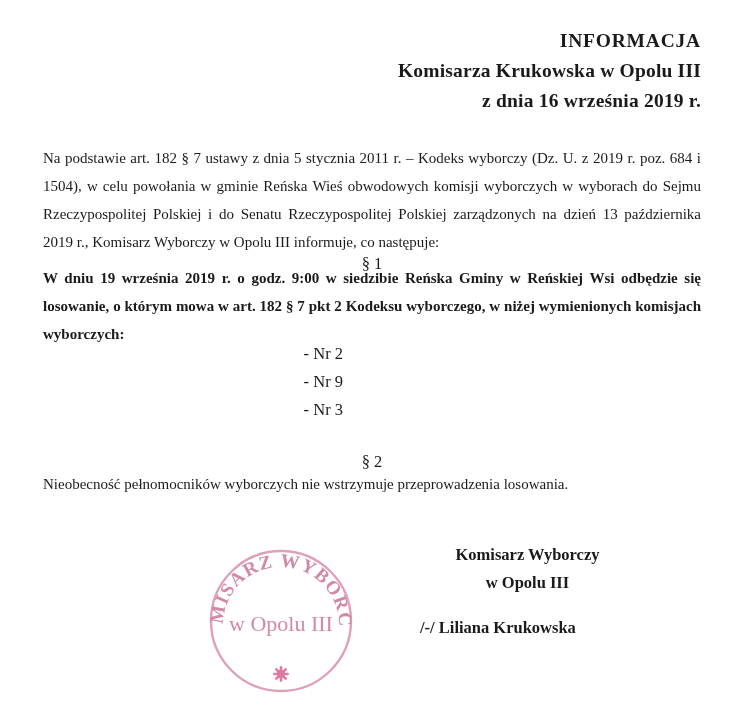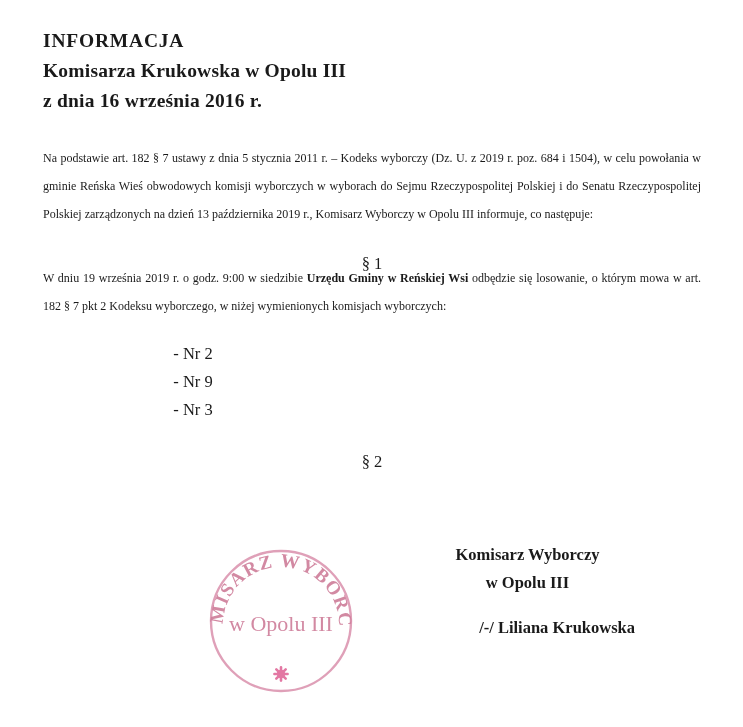--- a/index.html
+++ b/index.html
@@ -21,90 +21,90 @@
     width: 743px;
     height: 727px;
   }
 
   
   .title-block {
     position: absolute;
     left: 43px;
     top: 26px;
     width: 658px;
-    text-align: left;
+    text-align: right;
   }
   .title-line {
     font-weight: bold;
     font-size: 19.5px;
     line-height: 30px;
     letter-spacing: 0.2px;
     white-space: nowrap;
   }
   .title-line.t1 { letter-spacing: 0.8px; }
 
   
   .body-block {
     position: absolute;
     left: 43px;
     width: 658px;
-    font-size: 12px;
+    font-size: 15px;
     line-height: 28px;
     text-align: justify;
     text-justify: inter-word;
   }
   .body-block.p-intro { top: 144px; }
   .body-block.p-one   { top: 264px; }
   .body-block.p-two   { top: 470px; }
 
   .body-block b { font-weight: bold; }
 
   
-  .body-block > span { display: inline; }
+  .body-block > span { display: inline; font-weight: bold; }
 
   .section-mark {
     position: absolute;
     left: 43px;
     width: 658px;
     text-align: center;
     font-size: 16.5px;
     line-height: 28px;
   }
   .section-mark.s1 { top: 250px; }
   .section-mark.s2 { top: 448px; }
 
   
   .list-block {
     position: absolute;
     left: 43px;
     top: 340px;
     width: 300px;
     font-size: 16.5px;
     line-height: 28px;
-    text-align: center;
+    text-align: right;
   }
   .list-item { white-space: nowrap; }
 
   
   .signature-block {
     position: absolute;
     left: 420px;
     top: 541px;
     width: 215px;
     text-align: center;
     font-weight: bold;
     font-size: 16.5px;
     line-height: 28px;
   }
   .sig-name {
     position: absolute;
     left: 420px;
     top: 614px;
     width: 215px;
-    text-align: right;
+    text-align: left;
     font-weight: bold;
     font-size: 16.5px;
     line-height: 28px;
   }
 
   
   .stamp {
     position: absolute;
     left: 203px;
     top: 543px;
@@ -114,37 +114,38 @@
   .stamp svg { display: block; width: 156px; height: 156px; }
 </style>
 </head>
 <body>
 
 <div class="page">
 
   <div class="title-block">
     <div class="title-line t1">INFORMACJA</div>
     <div class="title-line">Komisarza Krukowska w Opolu III</div>
-    <div class="title-line">z dnia 16 września 2016 r.</div>
+    <div class="title-line">z dnia 16 września 2019 r.</div>
   </div>
 
   <div class="body-block p-intro">Na podstawie art. 182 § 7 ustawy z dnia 5 stycznia 2011 r. – Kodeks wyborczy (Dz. U. z 2019 r. poz. 684 i 1504), w celu powołania w gminie Reńska Wieś obwodowych komisji wyborczych w wyborach do Sejmu Rzeczypospolitej Polskiej i do Senatu Rzeczypospolitej Polskiej zarządzonych na dzień 13 października 2019 r., Komisarz Wyborczy w Opolu III informuje, co następuje:</div>
 
   <div class="section-mark s1">§ 1</div>
 
-  <div class="body-block p-one"><span>W dniu 19 września 2019 r. o godz. 9:00 w siedzibie </span><b>Urzędu Gminy w Reńskiej Wsi</b><span> odbędzie się losowanie, o którym mowa w art. 182 § 7 pkt 2 Kodeksu wyborczego, w niżej wymienionych komisjach wyborczych:</span></div>
+  <div class="body-block p-one"><span>W dniu 19 września 2019 r. o godz. 9:00 w siedzibie </span><b>Reńska Gminy w Reńskiej Wsi</b><span> odbędzie się losowanie, o którym mowa w art. 182 § 7 pkt 2 Kodeksu wyborczego, w niżej wymienionych komisjach wyborczych:</span></div>
 
   <div class="list-block">
     <div class="list-item">- Nr 2</div>
     <div class="list-item">- Nr 9</div>
     <div class="list-item">- Nr 3</div>
   </div>
 
   <div class="section-mark s2">§ 2</div>
 
+  <div class="body-block p-two">Nieobecność pełnomocników wyborczych nie wstrzymuje przeprowadzenia losowania.</div>
 
   <div class="signature-block">
     <div>Komisarz Wyborczy</div>
     <div>w Opolu III</div>
   </div>
   <div class="sig-name">/-/ Liliana Krukowska</div>
 
   <div class="stamp">
     <svg viewBox="0 0 156 156" xmlns="http://www.w3.org/2000/svg">
       <defs>

